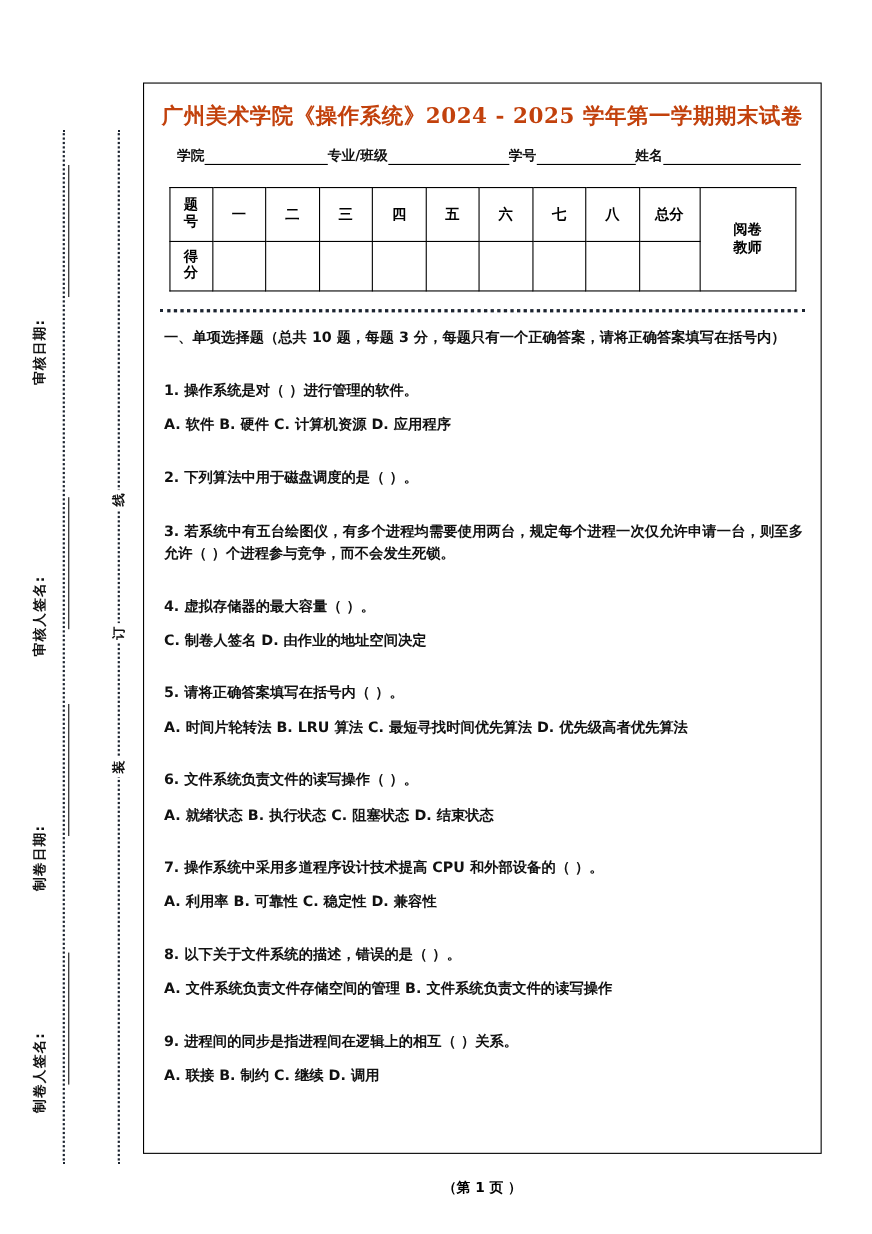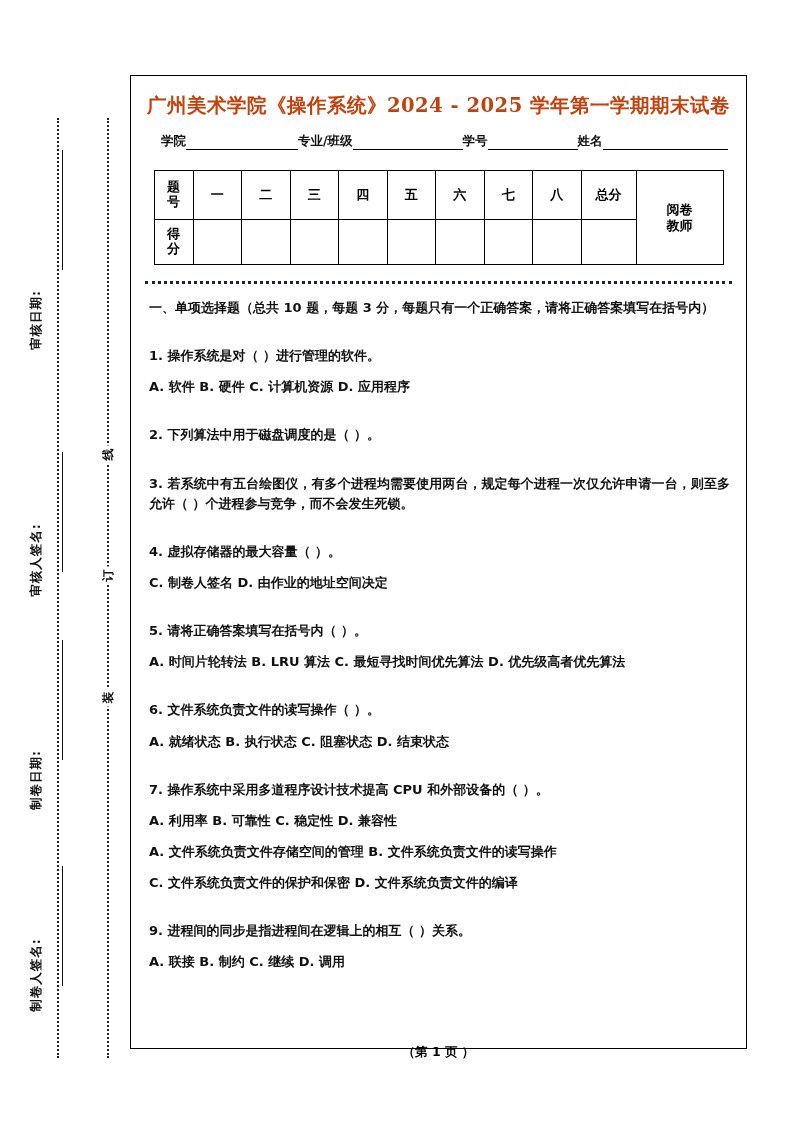--- a/index.html
+++ b/index.html
@@ -169,21 +169,21 @@
     margin-top: 28px;
   }
   .opts {
     margin-bottom: 11px;
   }
 
   
   #footer {
     position: absolute;
     left: 130px;
-    top: 1044px;
+    top: 1072px;
     width: 617px;
     text-align: center;
     font-size: 12.5px;
     font-weight: bold;
     font-family: "DejaVu Sans", "Liberation Sans", sans-serif;
     color: #000;
   }
 </style>
 </head>
 <body>
@@ -310,22 +310,25 @@
       <span>文件系统负责文件的读写操作（  ）。</span>
     </div>
     <div class="opts">A. 就绪状态  B. 执行状态  C. 阻塞状态   D. 结束状态</div>
 
     <div class="q">
       <span>7.</span>
       <span>操作系统中采用多道程序设计技术提高 CPU 和外部设备的（  ）。</span>
     </div>
     <div class="opts">A. 利用率  B. 可靠性  C. 稳定性  D. 兼容性</div>
 
+    <div class="q">
+      <span>8.</span>
+      <span>以下关于文件系统的描述，错误的是（  ）。</span>
+    </div>
     <div class="opts">A. 文件系统负责文件存储空间的管理  B. 文件系统负责文件的读写操作</div>
-    <div class="opts">C. 文件系统负责文件的保护和保密  D. 文件系统负责文件的编译</div>
 
     <div class="q">
       <span>9.</span>
       <span>进程间的同步是指进程间在逻辑上的相互（  ）关系。</span>
     </div>
     <div class="opts">A. 联接  B. 制约  C. 继续  D. 调用</div>
 
   </div>
 </div>
 

